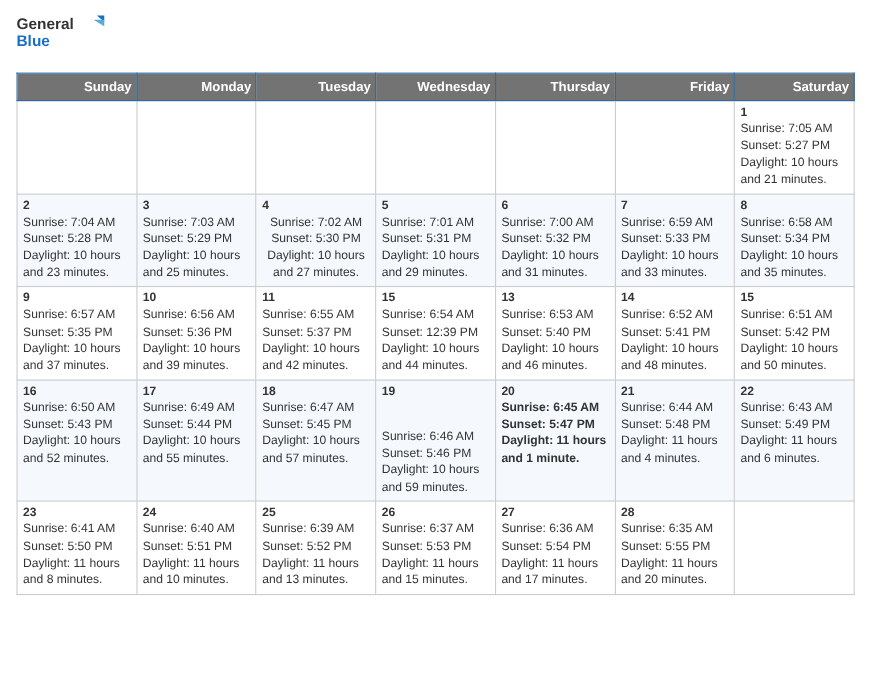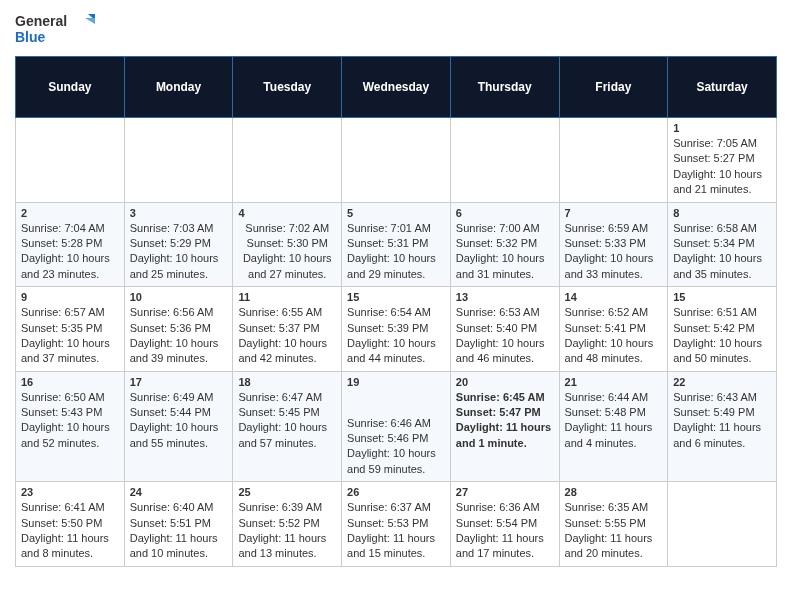--- a/index.html
+++ b/index.html
@@ -12,21 +12,21 @@
     }
     .page {
       width: 792px;
       min-height: 612px;
       padding: 10px 15px 10px 15px;
     }
     .header {
       display: flex;
       justify-content: space-between;
       align-items: flex-start;
-      margin-bottom: 6px;
+      margin-bottom: 16px;
     }
     .logo {
       display: flex;
       align-items: center;
       gap: 0;
     }
     .title-block {
       text-align: right;
     }
     .month-title {
@@ -38,26 +38,26 @@
     .location {
       font-size: 13px;
       color: #555;
     }
     .calendar {
       width: 100%;
       border-collapse: collapse;
       border: 1px solid #ccc;
     }
     .calendar th {
-      background-color: #0f172a;
+      background-color: #737373;
       color: #fff;
       font-size: 12px;
       font-weight: bold;
-      padding: 23px 4px;
-      text-align: center;
+      padding: 5px 4px;
+      text-align: right;
       border: 1px solid #2e6aa0;
     }
     .calendar td {
       width: calc(100% / 7);
       vertical-align: top;
       padding: 4px 5px;
       border: 1px solid #ccc;
       font-size: 9.5px;
       color: #333;
       height: 82px;
@@ -197,21 +197,21 @@
           <td>
             <span class="day-num">11</span>
             <div class="day-info" style="white-space: pre-line;">Sunrise: 6:55 AM
 Sunset: 5:37 PM
 Daylight: 10 hours
 and 42 minutes.</div>
           </td>
           <td>
             <span class="day-num">15</span>
             <div class="day-info" style="white-space: pre-line;">Sunrise: 6:54 AM
-Sunset: 5:39 PM
+Sunset: 12:39 PM
 Daylight: 10 hours
 and 44 minutes.</div>
           </td>
           <td>
             <span class="day-num">13</span>
             <div class="day-info" style="white-space: pre-line;">Sunrise: 6:53 AM
 Sunset: 5:40 PM
 Daylight: 10 hours
 and 46 minutes.</div>
           </td>

